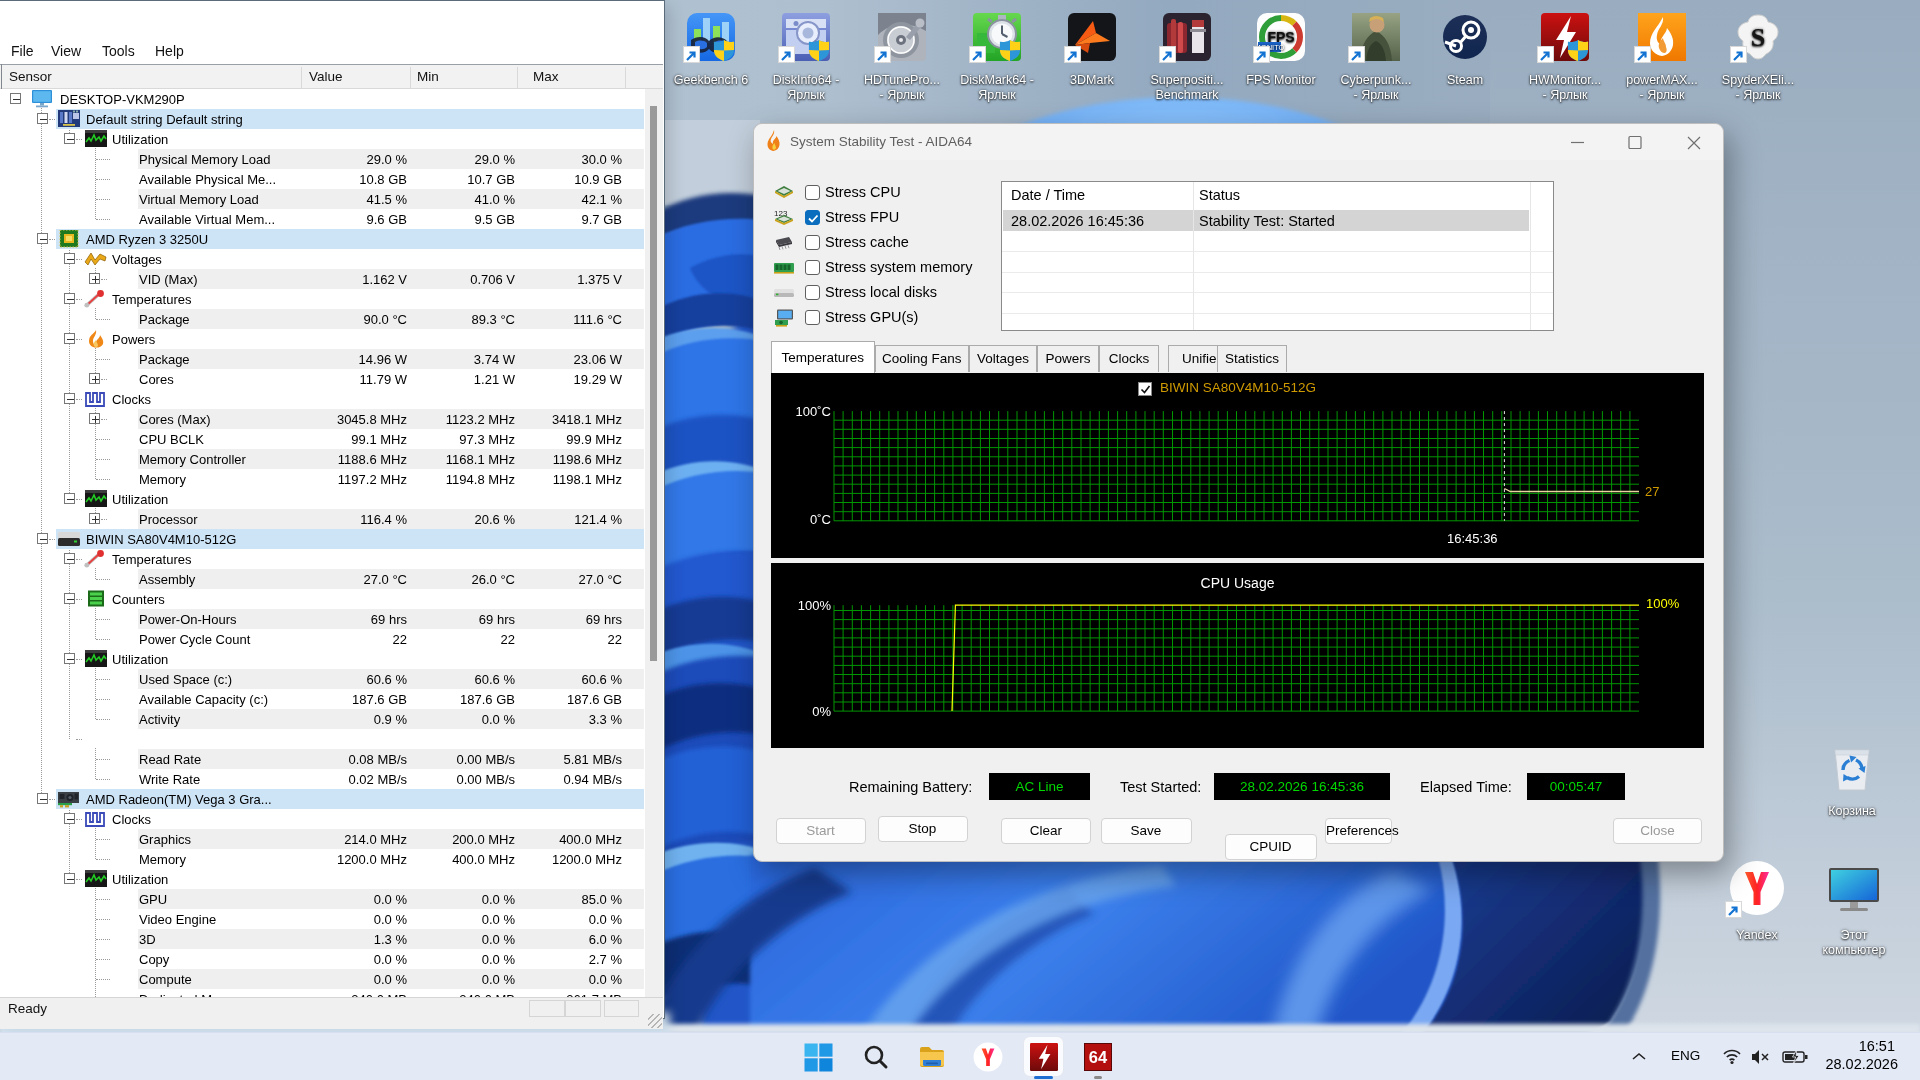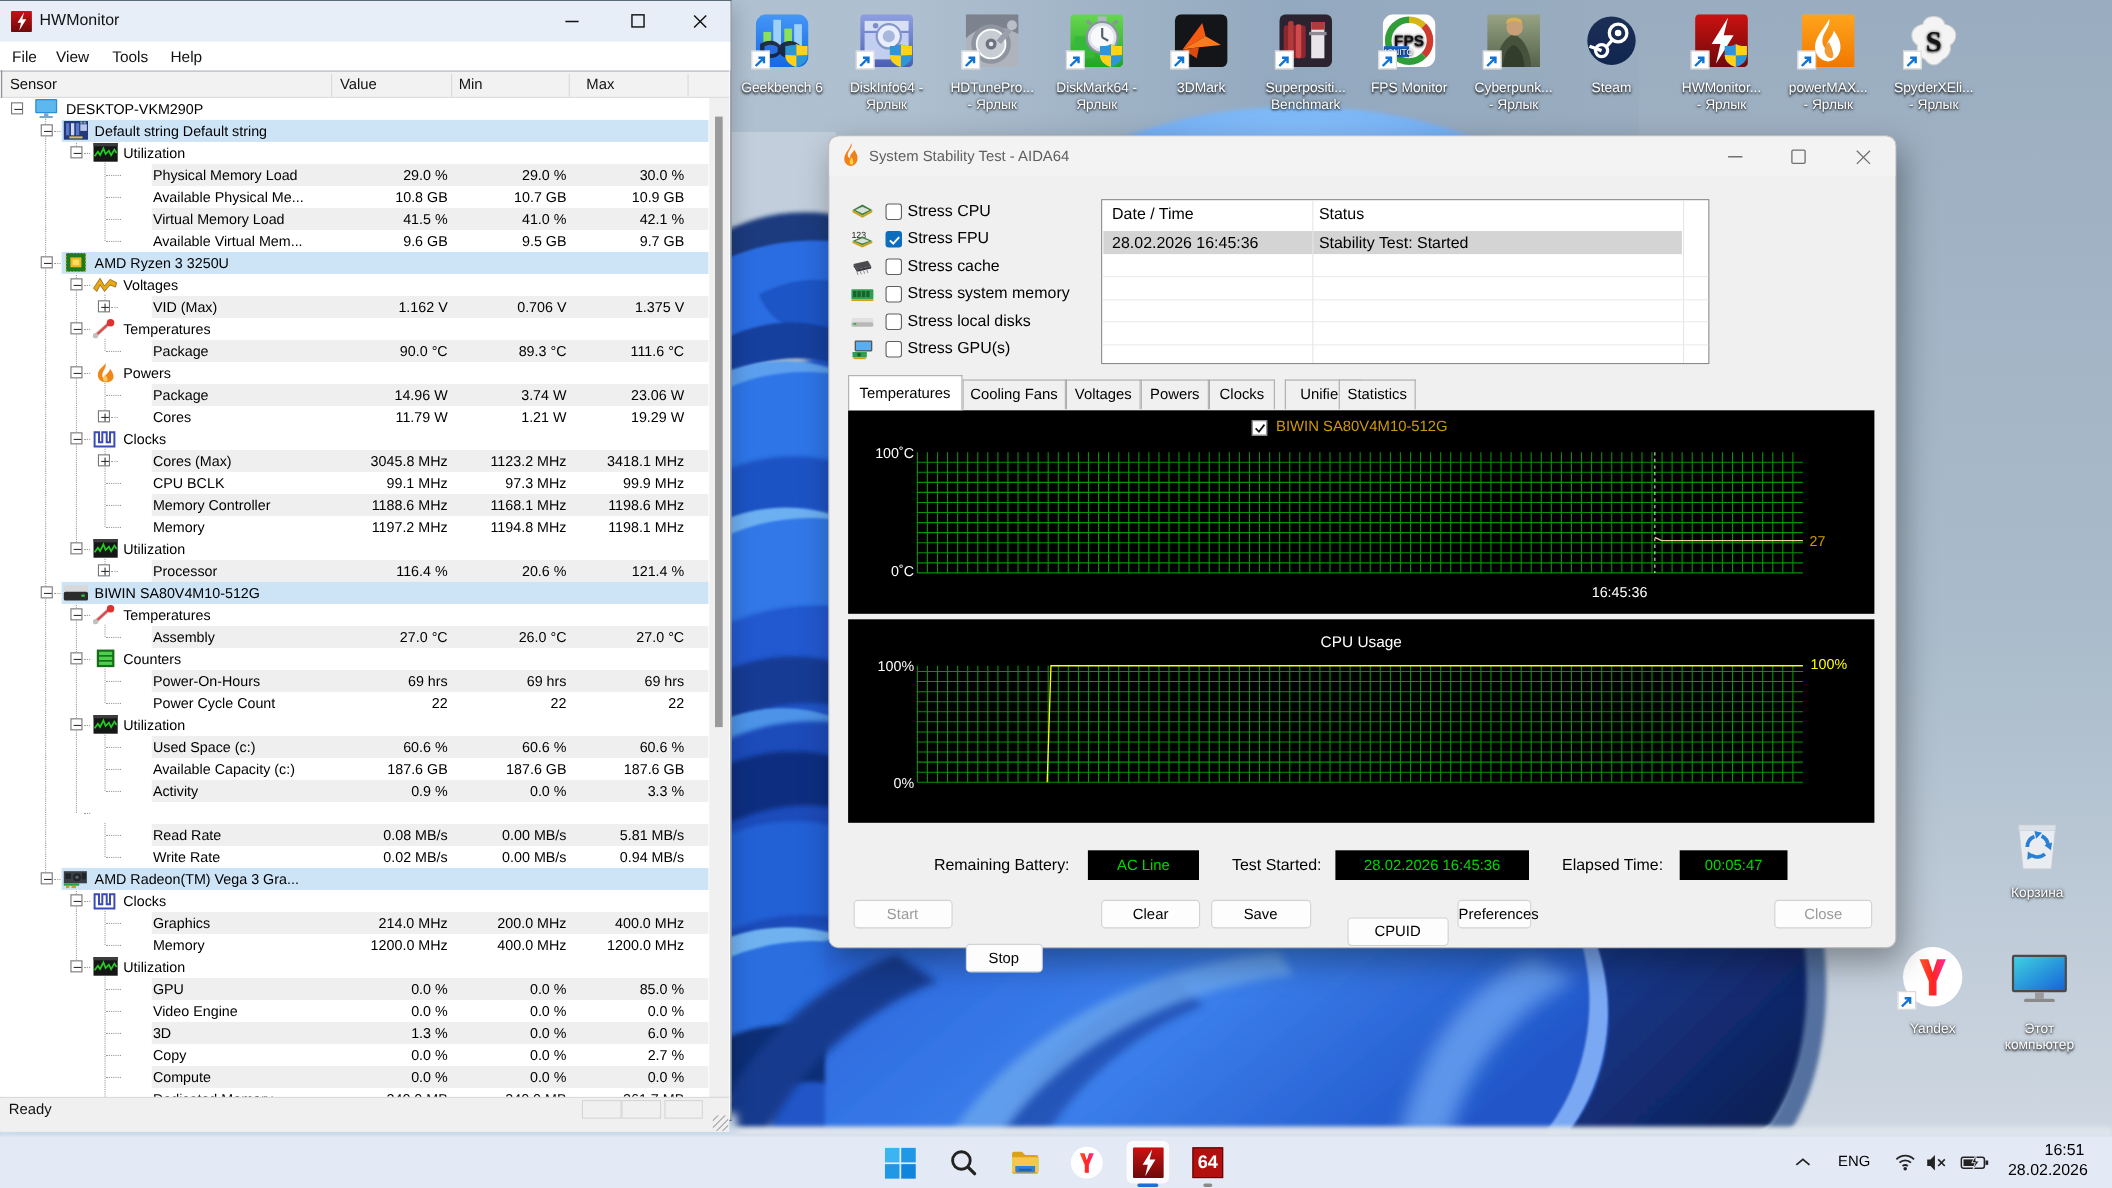--- a/index.html
+++ b/index.html
@@ -422,38 +422,20 @@
             </linearGradient>
           </defs>
           <rect x="3" y="2" width="50" height="34" rx="2" fill="#4a4a4a"></rect>
           <rect x="5" y="4" width="46" height="30" fill="url(#mg)"></rect>
           <rect x="24" y="36" width="8" height="6" fill="#9a9a9a"></rect>
           <rect x="14" y="42" width="28" height="3" rx="1.5" fill="#8a8a8a"></rect>
         </svg></div>
       <div class="lbl" style="margin-top:14px">Этот<br>компьютер</div>
     </div>
     <div class="abs" id="hwm">
-      <div class="abs title" style="">
-        <div class="abs txt" style="">HWMonitor</div>
-        <svg class="abs" style="left:10px;top:9px" width="19" height="19" viewBox="0 0 48 48">
-          <defs>
-            <linearGradient id="rg19" x1="0" y1="0" x2="0" y2="1">
-              <stop offset="0" stop-color="#cc1111"></stop>
-              <stop offset="1" stop-color="#6d0a0a"></stop>
-            </linearGradient>
-          </defs>
-          <rect width="48" height="48" rx="2" fill="url(#rg19)"></rect>
-          <path d="M30 3 L15 27 L23 27 L19 45 L35 19 L26 19 Z" fill="#fff"></path>
-        </svg>
-        <svg class="abs" style="left:508px;top:0" width="140" height="37" viewBox="0 0 140 37">
-          <path d="M6 18.5 h12" stroke="#111" stroke-width="1.3"></path>
-          <rect x="66.5" y="12.5" width="11" height="11" fill="none" stroke="#111" stroke-width="1.3"></rect>
-          <path d="M123 13 l11 11 M134 13 l-11 11" stroke="#111" stroke-width="1.3"></path>
-        </svg>
-      </div>
       <div class="abs hdr" style="">
         <div class="c" style="left:9px">Sensor</div>
         <div class="c" style="left:309px">Value</div>
         <div class="c" style="left:417px">Min</div>
         <div class="c" style="left:533px">Max</div>
         <div class="d" style="left:301px"></div>
         <div class="d" style="left:410px"></div>
         <div class="d" style="left:517px"></div>
         <div class="d" style="left:625px"></div>
       </div>
@@ -996,21 +978,21 @@
           <path d="M63.0 42.2 V148.1 M72.1 42.2 V148.1 M81.3 42.2 V148.1 M90.4 42.2 V148.1 M99.6 42.2 V148.1 M108.7 42.2 V148.1 M117.9 42.2 V148.1 M127.0 42.2 V148.1 M136.2 42.2 V148.1 M145.3 42.2 V148.1 M154.5 42.2 V148.1 M163.6 42.2 V148.1 M172.8 42.2 V148.1 M181.9 42.2 V148.1 M191.1 42.2 V148.1 M200.2 42.2 V148.1 M209.4 42.2 V148.1 M218.5 42.2 V148.1 M227.7 42.2 V148.1 M236.8 42.2 V148.1 M246.0 42.2 V148.1 M255.1 42.2 V148.1 M264.3 42.2 V148.1 M273.4 42.2 V148.1 M282.6 42.2 V148.1 M291.7 42.2 V148.1 M300.8 42.2 V148.1 M310.0 42.2 V148.1 M319.1 42.2 V148.1 M328.3 42.2 V148.1 M337.4 42.2 V148.1 M346.6 42.2 V148.1 M355.7 42.2 V148.1 M364.9 42.2 V148.1 M374.0 42.2 V148.1 M383.2 42.2 V148.1 M392.3 42.2 V148.1 M401.5 42.2 V148.1 M410.6 42.2 V148.1 M419.8 42.2 V148.1 M428.9 42.2 V148.1 M438.1 42.2 V148.1 M447.2 42.2 V148.1 M456.4 42.2 V148.1 M465.5 42.2 V148.1 M474.7 42.2 V148.1 M483.8 42.2 V148.1 M493.0 42.2 V148.1 M502.1 42.2 V148.1 M511.3 42.2 V148.1 M520.4 42.2 V148.1 M529.5 42.2 V148.1 M538.7 42.2 V148.1 M547.8 42.2 V148.1 M557.0 42.2 V148.1 M566.1 42.2 V148.1 M575.3 42.2 V148.1 M584.4 42.2 V148.1 M593.6 42.2 V148.1 M602.7 42.2 V148.1 M611.9 42.2 V148.1 M621.0 42.2 V148.1 M630.2 42.2 V148.1 M639.3 42.2 V148.1 M648.5 42.2 V148.1 M657.6 42.2 V148.1 M666.8 42.2 V148.1 M675.9 42.2 V148.1 M685.1 42.2 V148.1 M694.2 42.2 V148.1 M703.4 42.2 V148.1 M712.5 42.2 V148.1 M721.7 42.2 V148.1 M730.8 42.2 V148.1 M740.0 42.2 V148.1 M749.1 42.2 V148.1 M758.2 42.2 V148.1 M767.4 42.2 V148.1 M776.5 42.2 V148.1 M785.7 42.2 V148.1 M794.8 42.2 V148.1 M804.0 42.2 V148.1 M813.1 42.2 V148.1 M822.3 42.2 V148.1 M831.4 42.2 V148.1 M840.6 42.2 V148.1 M849.7 42.2 V148.1 M858.9 42.2 V148.1 M63.0 148.1 H868.0 M63.0 139.0 H868.0 M63.0 129.8 H868.0 M63.0 120.7 H868.0 M63.0 111.5 H868.0 M63.0 102.4 H868.0 M63.0 93.2 H868.0 M63.0 84.1 H868.0 M63.0 74.9 H868.0 M63.0 65.8 H868.0 M63.0 56.6 H868.0 M63.0 47.5 H868.0" stroke="#009600" stroke-width="1" fill="none"></path>
           <path d="M181 148.1 L184.4 42.2 H868" stroke="#ffff00" stroke-width="1.2" fill="none"></path>
         </svg><div class="glbl" style="left:0;top:12px;width:933px;text-align:center;font-size:14px">CPU Usage</div><div class="glbl" style="left:0px;top:35px;width:60px;text-align:right">100%</div><div class="glbl" style="left:0px;top:141px;width:60px;text-align:right">0%</div><div class="glbl" style="left:875px;top:33px;color:#ffff00">100%</div></div>
       <div class="blbl" style="left:95px;top:655px">Remaining Battery:</div>
       <div class="bbox" style="left:235px;top:648.5px;width:101px;line-height:27px">AC Line</div>
       <div class="blbl" style="left:366px;top:655px">Test Started:</div>
       <div class="bbox" style="left:460px;top:648.5px;width:176px;line-height:27px">28.02.2026 16:45:36</div>
       <div class="blbl" style="left:666px;top:655px">Elapsed Time:</div>
       <div class="bbox" style="left:773px;top:648.5px;width:98px;line-height:27px">00:05:47</div>
       <div class="btn dis" style="left:21.5px;top:694px;width:90px">Start</div>
-      <div class="btn " style="left:123.5px;top:734px;width:70px">Stop</div>
+      <div class="btn " style="left:123.5px;top:692px;width:90px">Stop</div>
       <div class="btn " style="left:247px;top:694px;width:90px">Clear</div>
       <div class="btn " style="left:346.5px;top:694px;width:91px">Save</div>
       <div class="btn " style="left:470.5px;top:710px;width:92px">CPUID</div>
       <div class="btn " style="left:571px;top:694px;width:67px">Preferences</div>
       <div class="btn dis" style="left:859px;top:694px;width:89px">Close</div>
     </div>
     <div class="abs" id="tbar">
       <div class="abs" style="left:798px;top:4px;width:40px;height:40px">
         <svg class="abs" style="left:6px;top:6px" width="29" height="29" viewBox="0 0 29 29">
           <rect x="0.5" y="0.5" width="13.2" height="13.2" fill="#3ab5f0"></rect>

